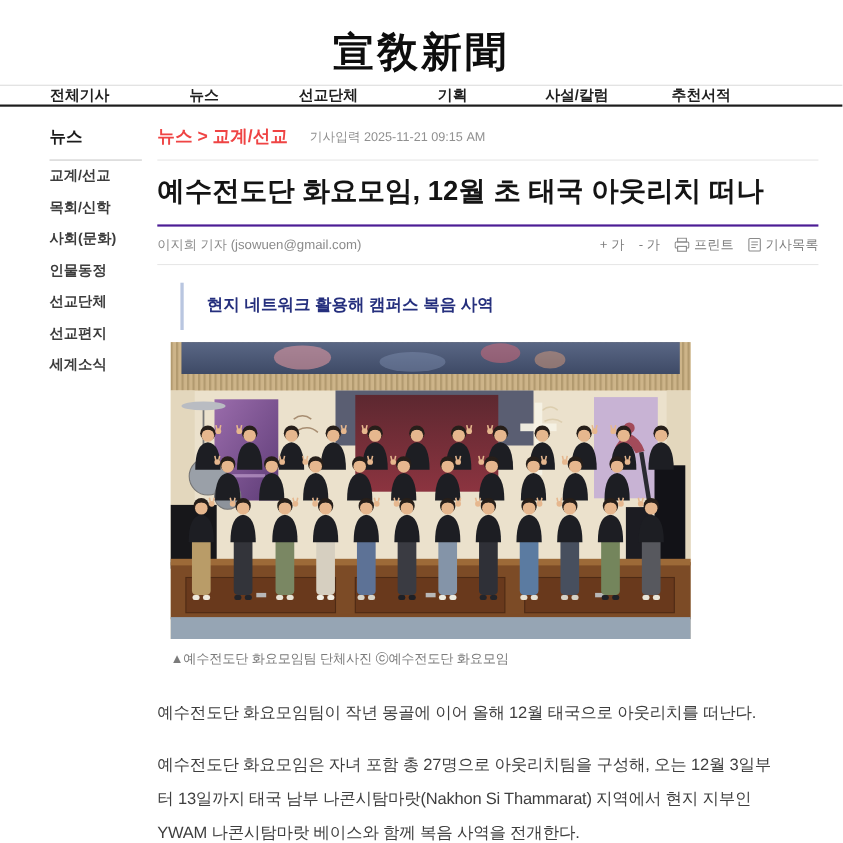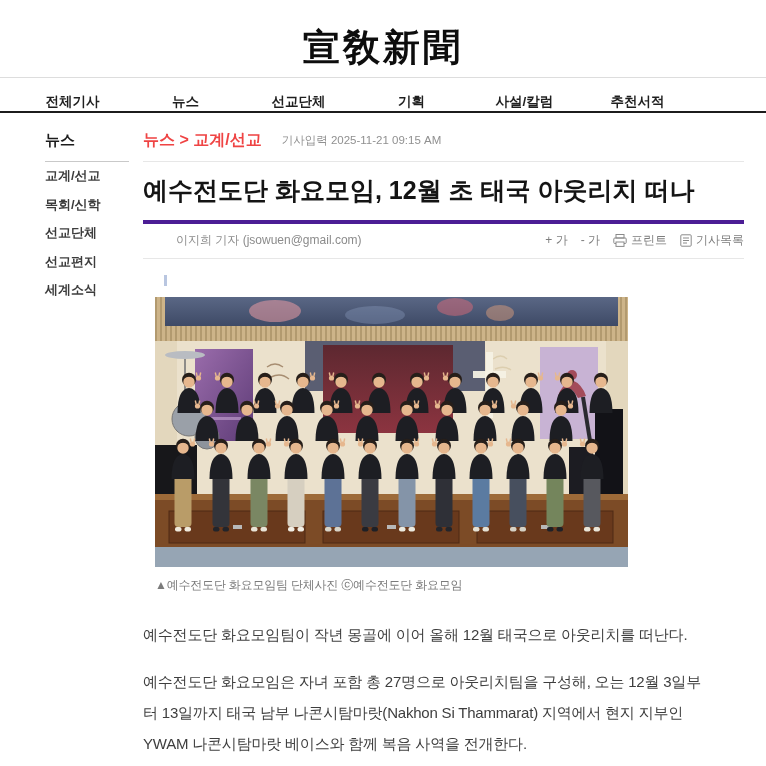--- a/index.html
+++ b/index.html
@@ -6,46 +6,46 @@
   html,body { width:766px; height:766px; background:#fff; overflow:hidden;
               font-family:"Liberation Sans", sans-serif; color:#222; }
 
   
   .masthead { text-align:center; padding:24px 0 7px; }
   .logo { font-family:"DejaVu Serif", serif; font-size:37px; font-weight:700;
           letter-spacing:3px; color:#0d0d0d; line-height:46px; }
 
   
   .nav { border-top:1px solid #ddd; border-bottom:2px solid #1c1c1c;
-         height:36px; display:flex; align-items:flex-end; padding-left:16px; }
+         height:20px; display:flex; align-items:flex-start; padding-left:16px; }
   .nav-item { width:113px; text-align:center; font-size:13.5px; font-weight:700;
               color:#1f1f1f; cursor:pointer; }
 
   
   .layout { display:flex; align-items:flex-start; }
   .sidebar { width:143px; flex:0 0 143px; padding:18px 14px 0 45px; }
   .sb-title { font-size:15px; font-weight:700; color:#1c1c1c;
               padding-bottom:11px; border-bottom:1px solid #c9c9c9; }
   .sb-list { list-style:none; }
   .sb-list li { font-size:13px; font-weight:700; color:#3c3c3c;
                 padding:5px 0 5.5px; cursor:pointer; }
 
   .main { flex:1; padding-right:22px; }
 
   .meta-row { display:flex; align-items:center; gap:20px;
               padding:17px 0 10px; border-bottom:1px solid #e7e7e7; }
   .breadcrumb { font-size:16px; font-weight:700; color:#ef4444; }
   .date { font-size:11.5px; color:#909090; }
 
   h1.title { font-size:25px; line-height:1.26; color:#141414;
-             padding:13px 40px 13px 0; border-bottom:4px solid #4c1d95; }
+             padding:13px 40px 13px 0; border-bottom:2px solid #4c1d95; }
 
   .byline-row { display:flex; justify-content:space-between; align-items:center;
                 padding:8px 0 9px; border-bottom:1px solid #e7e7e7; }
-  .byline { font-size:12px; color:#8b8b8b;margin-left:33px; }
+  .byline { font-size:12px; color:#8b8b8b; }
   .tools { display:flex; align-items:center; gap:13px; }
   .tool { font-size:12px; color:#7d7d7d; display:flex; align-items:center;
           gap:4px; cursor:pointer; white-space:nowrap; }
   .tool svg { display:block; }
 
   .subtitle-box { margin:16px 0 0 21px; border-left:3px solid #b9c6e0;
                   padding:5px 0 6px 21px; }
   .subtitle { color:#252f7d; font-weight:700; font-size:15px; line-height:32px; }
 
   figure.photo { margin:11px 0 0 12px; width:484px; }
@@ -72,20 +72,22 @@
   <div class="nav-item">사설/칼럼</div>
   <div class="nav-item">추천서적</div>
 </nav>
 
 <div class="layout">
   <aside class="sidebar">
     <div class="sb-title">뉴스</div>
     <ul class="sb-list">
       <li>교계/선교</li>
       <li>목회/신학</li>
+      <li>사회(문화)</li>
+      <li>인물동정</li>
       <li>선교단체</li>
       <li>선교편지</li>
       <li>세계소식</li>
     </ul>
   </aside>
 
   <main class="main">
 
     <div class="meta-row">
       <span class="breadcrumb">뉴스 &gt; 교계/선교</span>
@@ -113,20 +115,21 @@
             <line x1="3" y1="4" x2="9" y2="4" stroke="#8a8a8a" stroke-width="1"></line>
             <line x1="3" y1="6.5" x2="9" y2="6.5" stroke="#8a8a8a" stroke-width="1"></line>
             <line x1="3" y1="9" x2="7" y2="9" stroke="#8a8a8a" stroke-width="1"></line>
           </svg>
           <span>기사목록</span>
         </span>
       </span>
     </div>
 
     <div class="subtitle-box">
+      <div class="subtitle">현지 네트워크 활용해 캠퍼스 복음 사역</div>
     </div>
 
     <figure class="photo">
       <svg id="photo-svg" viewBox="0 0 473 270" preserveAspectRatio="none">
         <defs>
           <pattern id="slats" width="5" height="16" patternUnits="userSpaceOnUse">
             <rect width="5" height="16" fill="#cdb489"></rect>
             <rect width="2" height="16" fill="#b29a6f"></rect>
           </pattern>
           <linearGradient id="scr" x1="0" y1="0" x2="0" y2="1">

